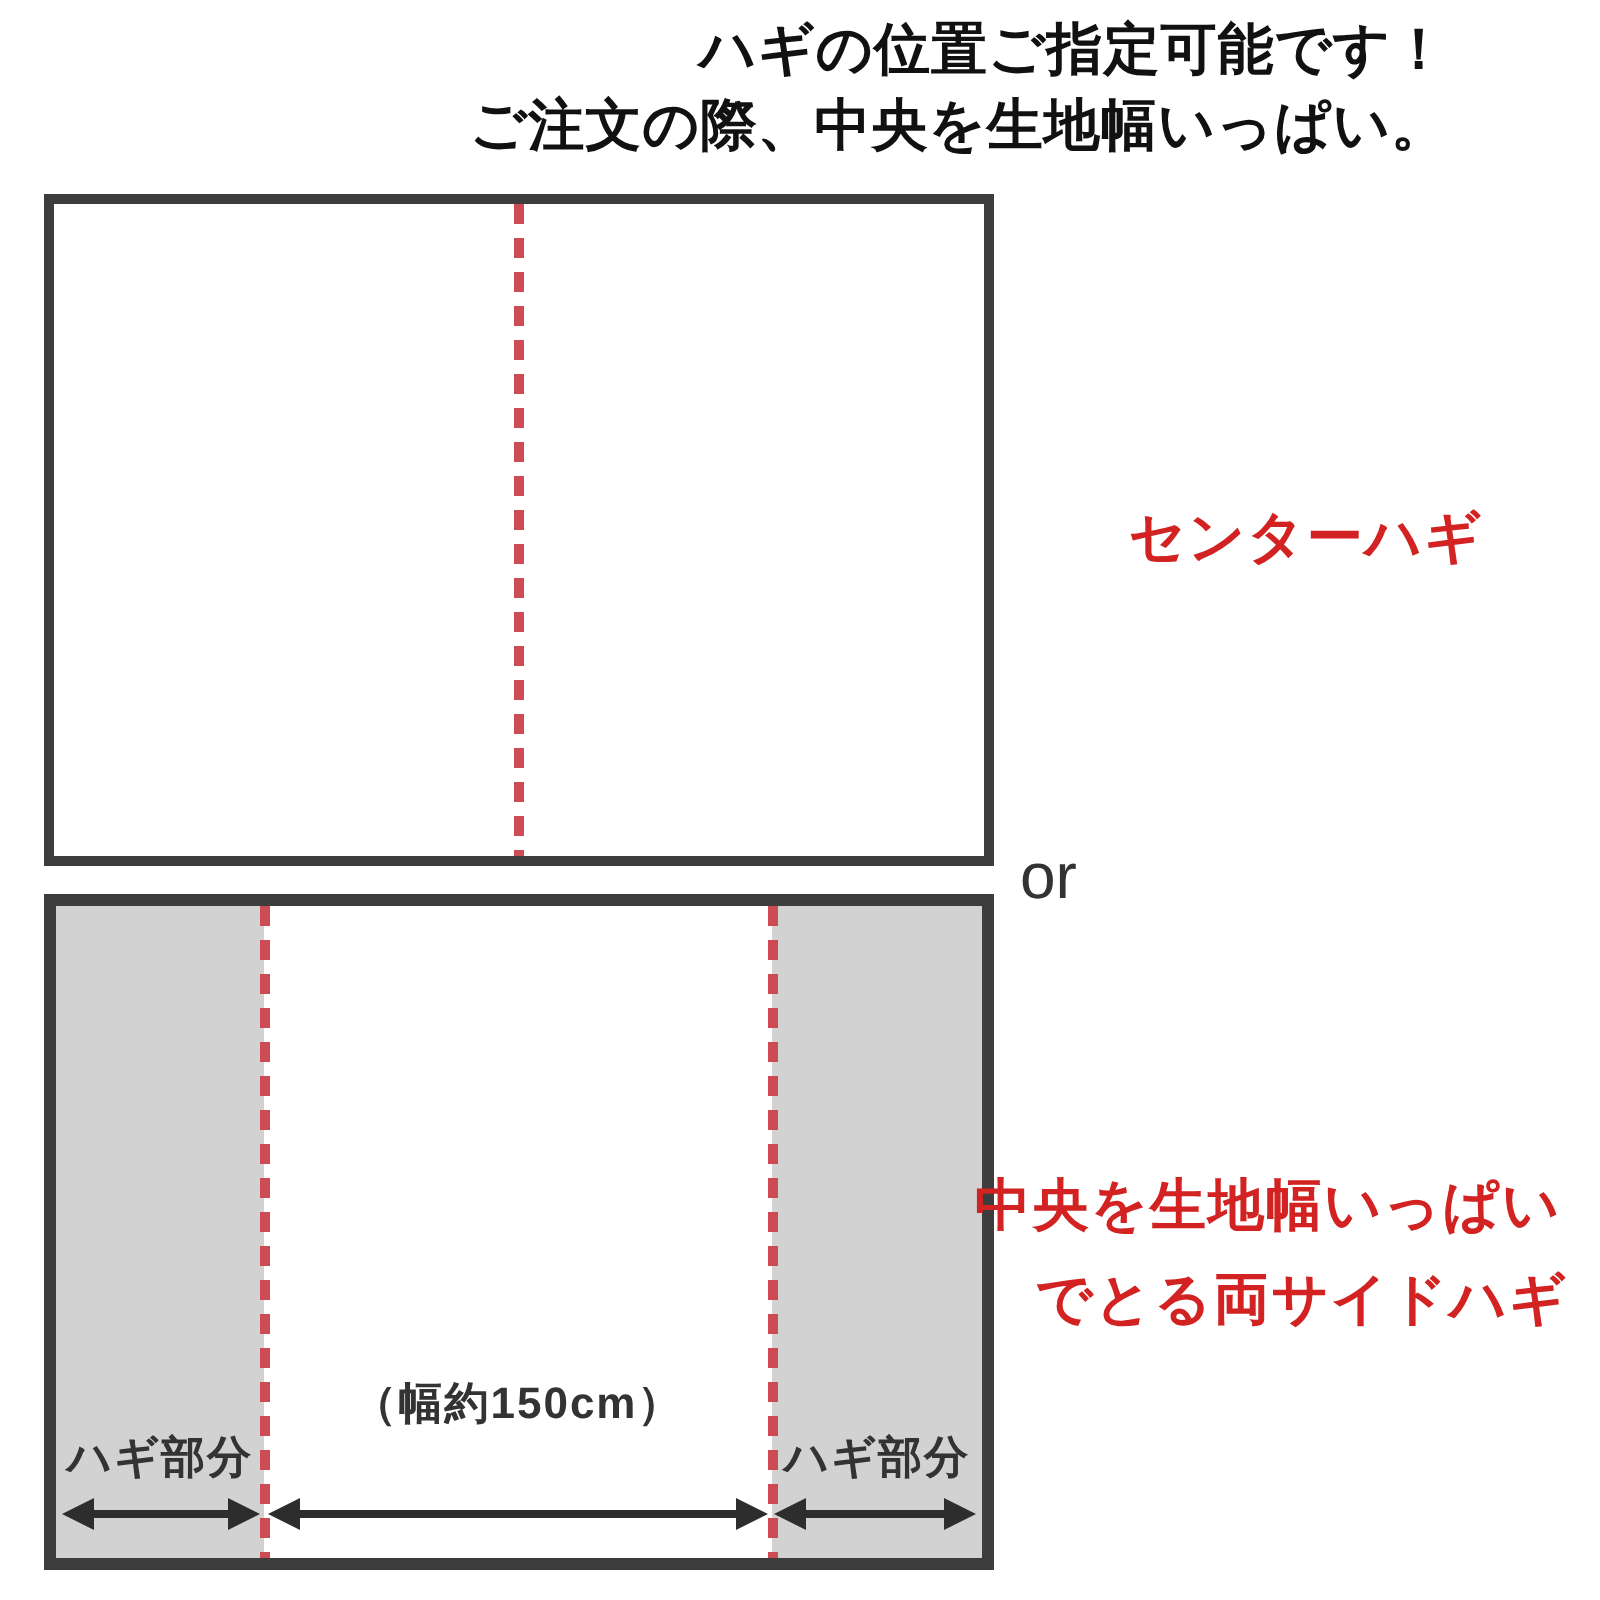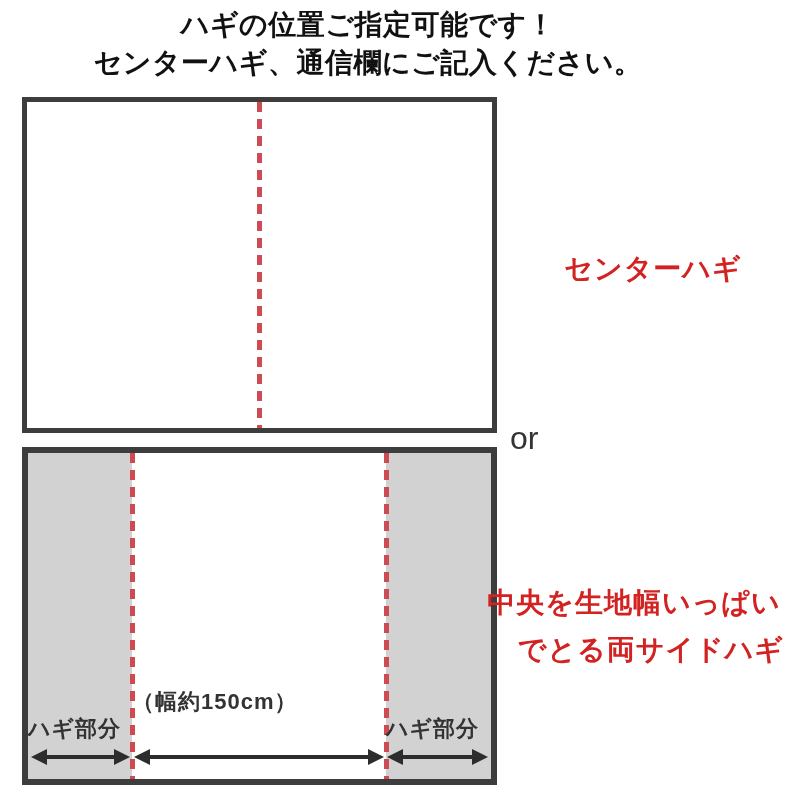--- a/index.html
+++ b/index.html
@@ -19,21 +19,21 @@
   .page{
     position:relative;
     width:800px;height:800px;
     background:#ffffff;
     overflow:hidden;
   }
 
   
   .header{
     position:absolute;left:0;top:6px;width:724px;
-    text-align:center;
+    text-align:right;
     font-weight:700;font-size:28px;line-height:38px;
     color:var(--ink);
     letter-spacing:0.5px;
     padding-left:12px;
   }
 
   
   .rect{
     position:absolute;left:22px;width:475px;
     background:#ffffff;
@@ -54,21 +54,21 @@
   .right-dash{left:356px;}
 
   .section{position:absolute;top:0;bottom:0;}
   .section.left{left:0;width:104px;background:var(--panel-gray);}
   .section.mid{left:104px;width:254px;background:#ffffff;}
   .section.right{left:358px;right:0;background:var(--panel-gray);}
 
   .inner-label{
     position:absolute;
     font-size:22px;font-weight:700;color:#333333;
-    line-height:26px;
+    text-align:center;line-height:26px;
     letter-spacing:1px;
     white-space:nowrap;
   }
   .left-label{left:0;width:104px;top:263px;}
   .mid-line1{left:104px;width:254px;top:236px;}
   .mid-line2{left:104px;width:254px;top:265px;}
   .right-label{left:358px;right:0;top:263px;}
 
   
   .arrow{position:absolute;top:296px;height:16px;}
@@ -105,21 +105,21 @@
     font-size:32px;font-weight:500;color:#333333;
   }
 </style>
 </head>
 <body>
 
 <div class="page">
 
   <div class="header">
     <div>ハギの位置ご指定可能です！</div>
-    <div>センターハギ、通信欄にご記入ください。</div>
+    <div>ご注文の際、中央を生地幅いっぱい。</div>
   </div>
 
   <div class="rect top-rect">
     <div class="dash center-dash"></div>
   </div>
 
   <div class="label-red center-hagi">センターハギ</div>
 
   <div class="or-label">or</div>
 

